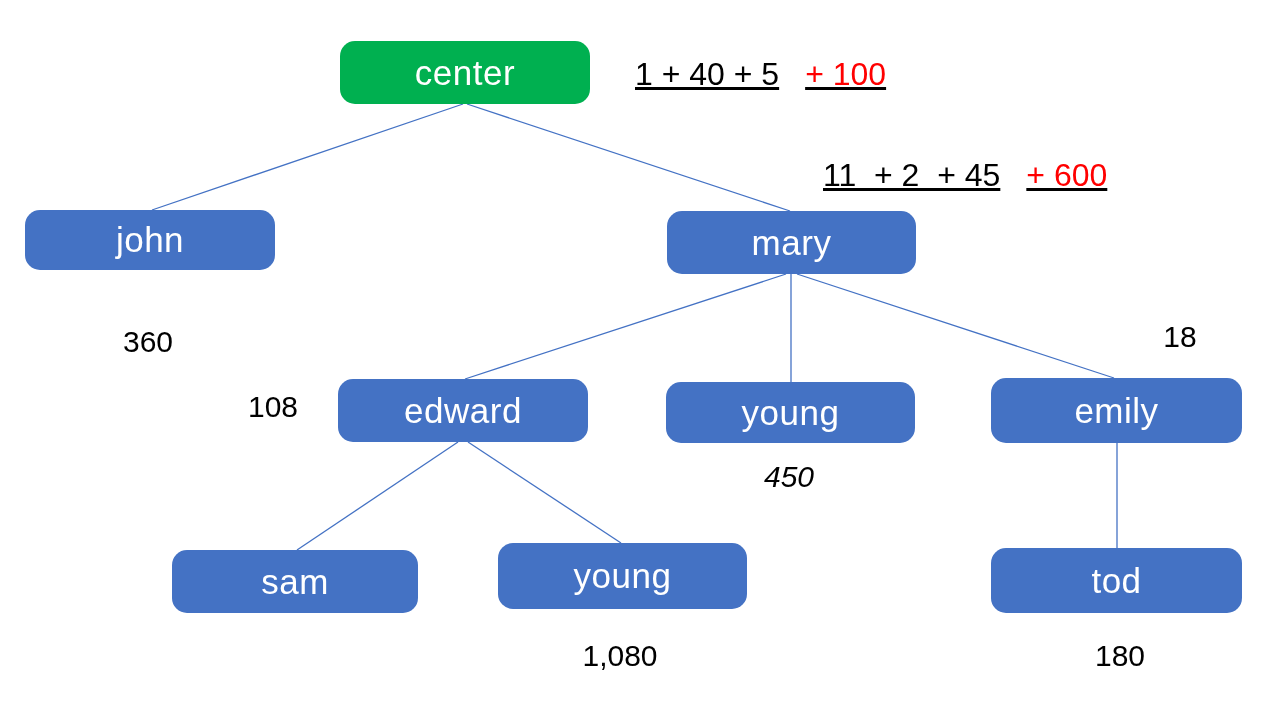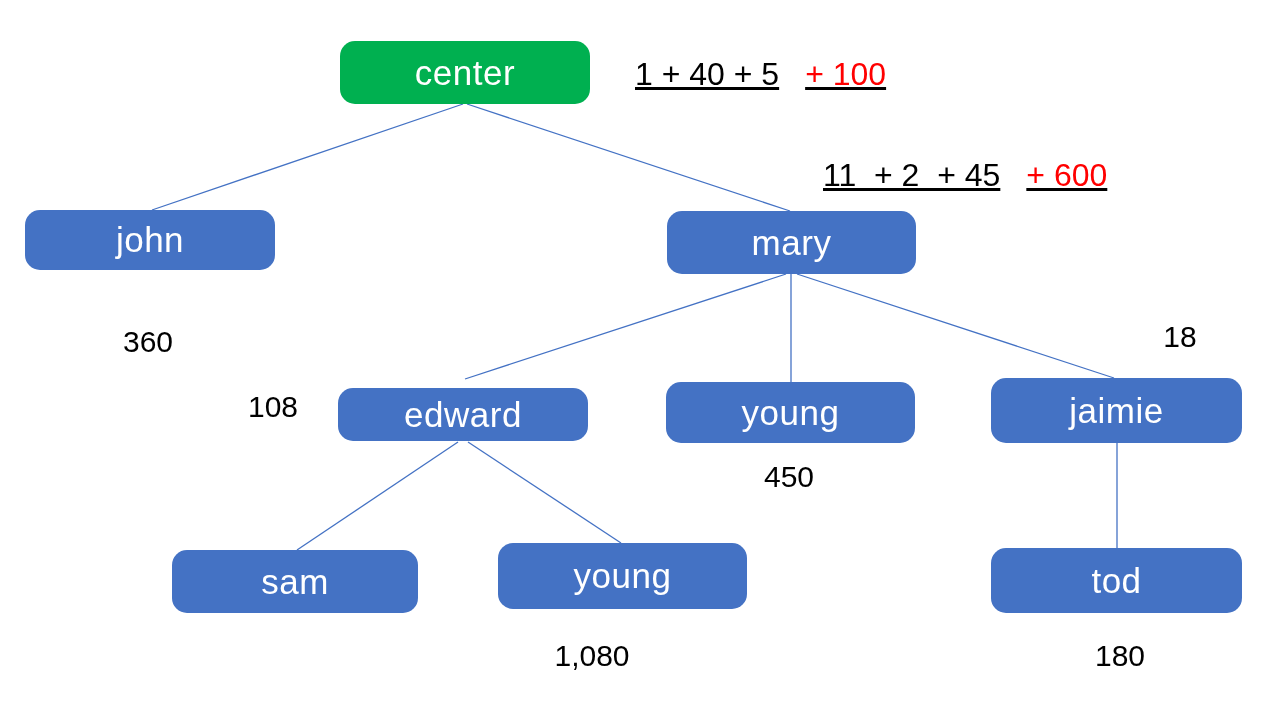--- a/index.html
+++ b/index.html
@@ -60,33 +60,33 @@
     color: var(--value-text);
     white-space: pre;
     text-decoration: underline;
   }
   .annotation .extra { color: var(--extra-text); }
 
   
   #node-center { left: 340px; top: 41px;  width: 250px; height: 63px; }
   #node-john   { left: 25px;  top: 210px; width: 250px; height: 60px; }
   #node-mary   { left: 667px; top: 211px; width: 249px; height: 63px; }
-  #node-edward { left: 338px; top: 379px; width: 250px; height: 53px; margin-top: 9px; }
+  #node-edward { left: 338px; top: 379px; width: 250px; height: 63px; }
   #node-emily  { left: 666px; top: 382px; width: 249px; height: 61px; }
   #node-jaimie { left: 991px; top: 378px; width: 251px; height: 65px; }
   #node-sam    { left: 172px; top: 550px; width: 246px; height: 63px; }
   #node-young  { left: 498px; top: 543px; width: 249px; height: 66px; }
   #node-tod    { left: 991px; top: 548px; width: 251px; height: 65px; }
 
   
   #value-john   { left: 98px;   top: 292px; width: 100px; margin-top: 33px; }
   #value-edward { left: 233px;  top: 390px; width: 80px;  }
-  #value-emily  { left: 739px;  top: 460px; width: 100px; }
+  #value-emily  { left: 739px;  top: 460px; width: 100px; font-style: italic; }
   #value-jaimie { left: 1150px; top: 320px; width: 60px;  }
-  #value-young  { left: 532px;  top: 639px; width: 120px; }
+  #value-young  { left: 560px;  top: 639px; width: 120px; }
   #value-tod    { left: 1070px; top: 639px; width: 100px; }
 
   
   #annotation-center { left: 635px; top: 56px;  }
   #annotation-mary   { left: 823px; top: 157px; }
 </style>
 </head>
 <body>
 
 <div class="canvas">
@@ -116,21 +116,21 @@
 
   <div class="node" id="node-edward">
     <span>edward</span>
   </div>
 
   <div class="node" id="node-emily">
     <span>young</span>
   </div>
 
   <div class="node" id="node-jaimie">
-    <span>jaimie</span>
+    <span>emily</span>
   </div>
 
   <div class="node" id="node-young">
     <span>young</span>
   </div>
 
   <div class="node" id="node-sam">
     <span>sam</span>
   </div>
 

